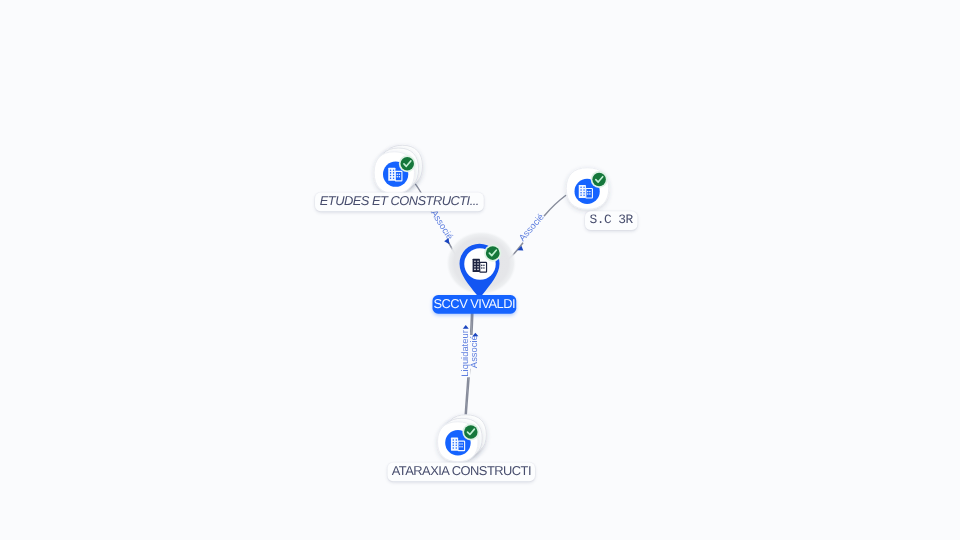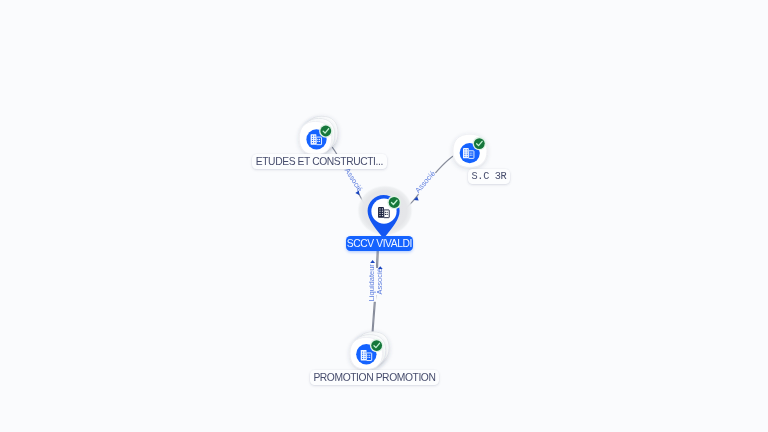--- a/index.html
+++ b/index.html
@@ -195,17 +195,17 @@
             <rect x="14.55" y="14.65" width="2.3" height="2.3" rx="1.15"></rect>
             <rect x="17.75" y="14.65" width="2.3" height="2.3" rx="1.15"></rect>
           </g>
       </g>
       <circle cx="394.2" cy="202.4" r="6.9" fill="#dff2e5"></circle>
       <circle cx="394.2" cy="202.4" r="5.5" fill="#14773a"></circle>
       <path d="M 391.5 202.5 L 393.4 204.5 L 397.0 200.2" fill="none" stroke="#bdf0d0" stroke-width="1.35" stroke-linecap="round" stroke-linejoin="round"></path>
     </g>
   </svg>
 
-  <div class="node-label" style="left:252.2px;top:154.3px;">ETUDES ET CONSTRUCTI...</div>
+  <div class="node-label" style="left:252.2px;top:154.3px;font-style:italic;">ETUDES ET CONSTRUCTI...</div>
   <div class="node-label" style="left:468px;top:168.6px;font-family:Liberation Mono, monospace;">S.C 3R</div>
   <div class="node-label sel" style="left:345.8px;top:236px;">SCCV VIVALDI</div>
-  <div class="node-label" style="left:309.8px;top:370px;">PROMOTION PROMOTION</div>
+  <div class="node-label" style="left:309.8px;top:370px;">ATARAXIA CONSTRUCTI</div>
 </div>
 
 </body></html>

